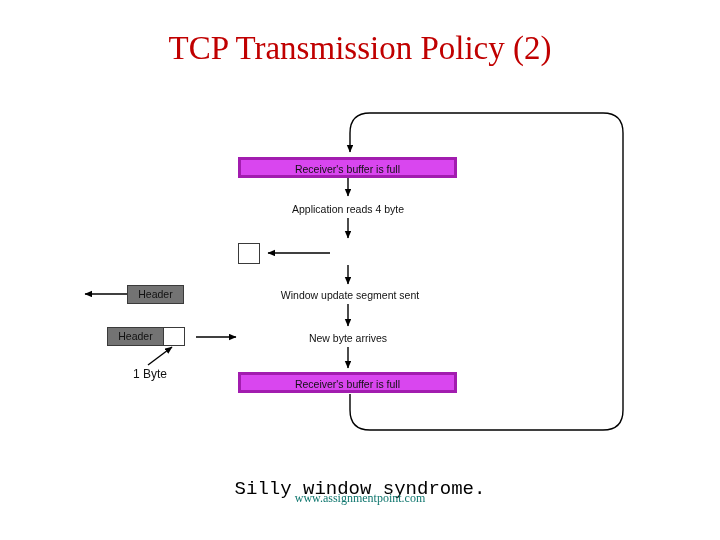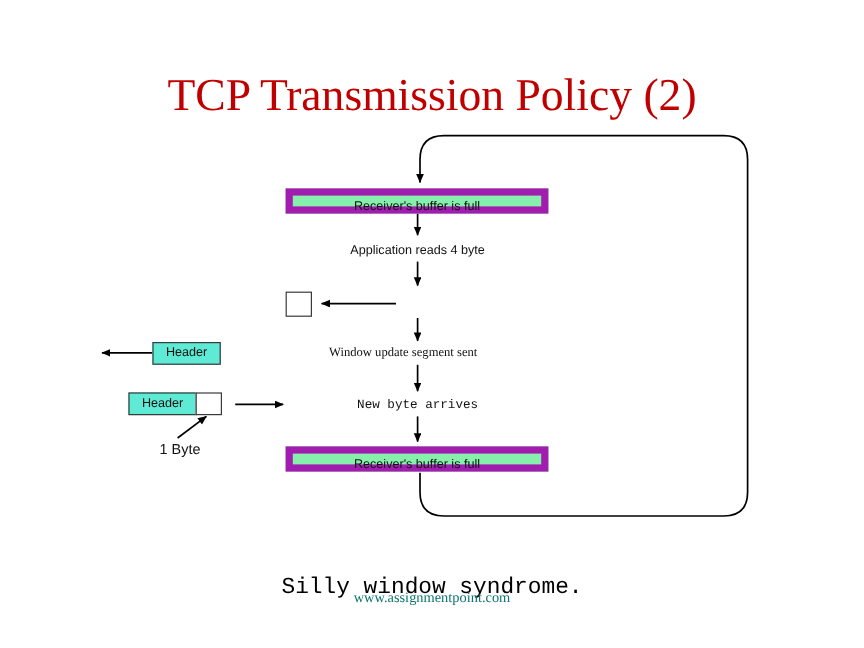--- a/index.html
+++ b/index.html
@@ -24,48 +24,47 @@
   }
 
   
   #slide-title {
     position: absolute;
     left: 0;
     top: 28px;
     width: 720px;
     text-align: center;
     font-family: "Liberation Serif", serif;
-    font-size: 38px;
+    font-size: 33px;
     line-height: 40px;
     color: #c00000;
     letter-spacing: 0px;
     white-space: nowrap;
-    margin-top: 32px;
   }
 
   
   #diagram {
     position: absolute;
     left: 0;
     top: 0;
     width: 720px;
     height: 540px;
   }
   #diagram-svg {
     position: absolute;
     left: 0;
     top: 0;
   }
 
   
   .flow-box {
     position: absolute;
     box-sizing: border-box;
-    background: #86efac;
-    border: 6px solid #a21caf;
+    background: #d946ef;
+    border: 3px solid #a21caf;
     font-size: 10.5px;
     line-height: 18px;
     color: #111111;
     text-align: center;
     white-space: nowrap;
   }
   .flow-label {
     position: absolute;
     font-size: 10.5px;
     line-height: 14px;
@@ -75,21 +74,21 @@
   }
   .white-cell {
     position: absolute;
     box-sizing: border-box;
     background: #ffffff;
     border: 1px solid #3a3a3a;
   }
   .header-box {
     position: absolute;
     box-sizing: border-box;
-    background: #5eead4;
+    background: #737373;
     border: 1px solid #3a3a3a;
     font-size: 10.5px;
     line-height: 17px;
     color: #111111;
     text-align: center;
     white-space: nowrap;
   }
   .byte-label {
     position: absolute;
     font-size: 12px;
@@ -160,23 +159,23 @@
         <path d="M148,365 L172,347" marker-end="url(#arrow)"></path>
       </g>
     </svg>
 
     <div class="flow-box" style="left:238px; top:157px; width:219px; height:21px;">Receiver's buffer is full</div>
 
     <div class="flow-label" style="left:248px; top:202px; width:200px;">Application reads 4 byte</div>
 
     <div class="white-cell" style="left:238px; top:243px; width:22px; height:21px;"></div>
 
-    <div class="flow-label" style="left:236px; top:288px; width:200px;font-family:Liberation Serif, serif;">Window update segment sent</div>
+    <div class="flow-label" style="left:250px; top:288px; width:200px;">Window update segment sent</div>
 
-    <div class="flow-label" style="left:248px; top:331px; width:200px;font-family:Liberation Mono, monospace;">New byte arrives</div>
+    <div class="flow-label" style="left:248px; top:331px; width:200px;">New byte arrives</div>
 
     <div class="flow-box" style="left:238px; top:372px; width:219px; height:21px;">Receiver's buffer is full</div>
 
     <div class="header-box" style="left:127px; top:285px; width:57px; height:19px;">Header</div>
 
     <div class="header-box" style="left:107px; top:327px; width:57px; height:19px;">Header</div>
     <div class="white-cell" style="left:163px; top:327px; width:22px; height:19px;"></div>
     <div class="byte-label" style="left:133px; top:367px;">1 Byte</div>
 
   </div>

